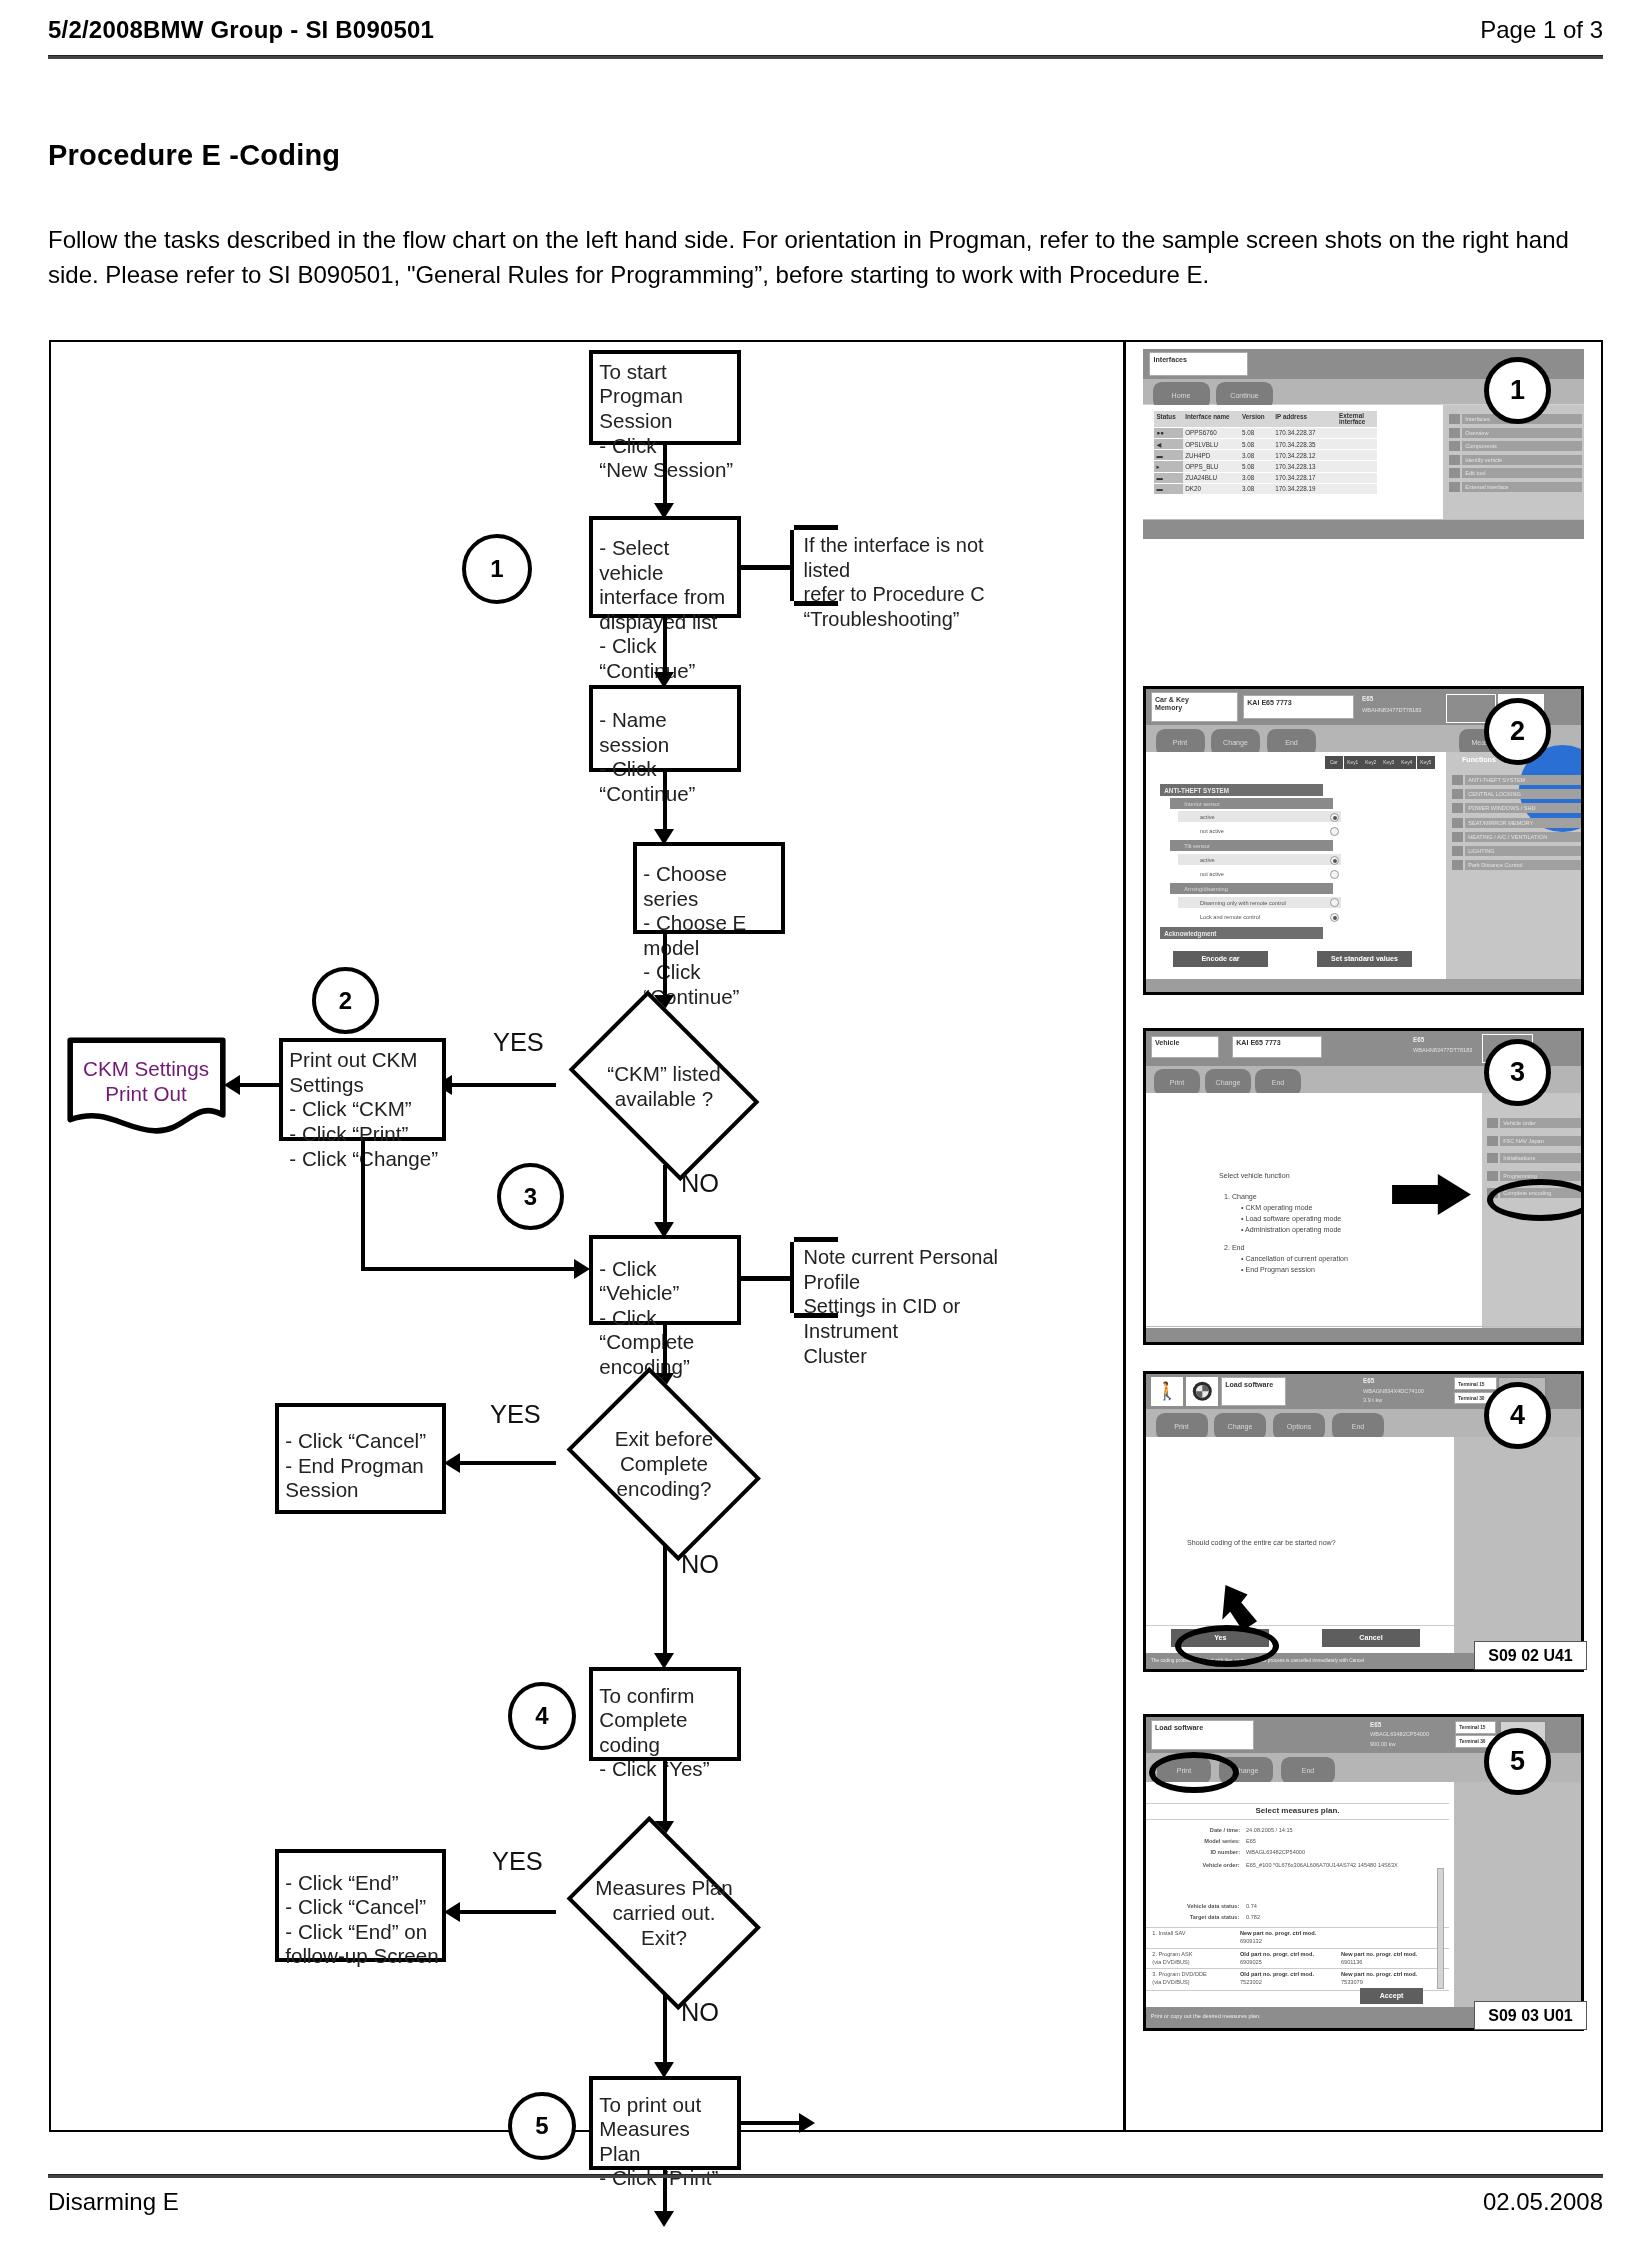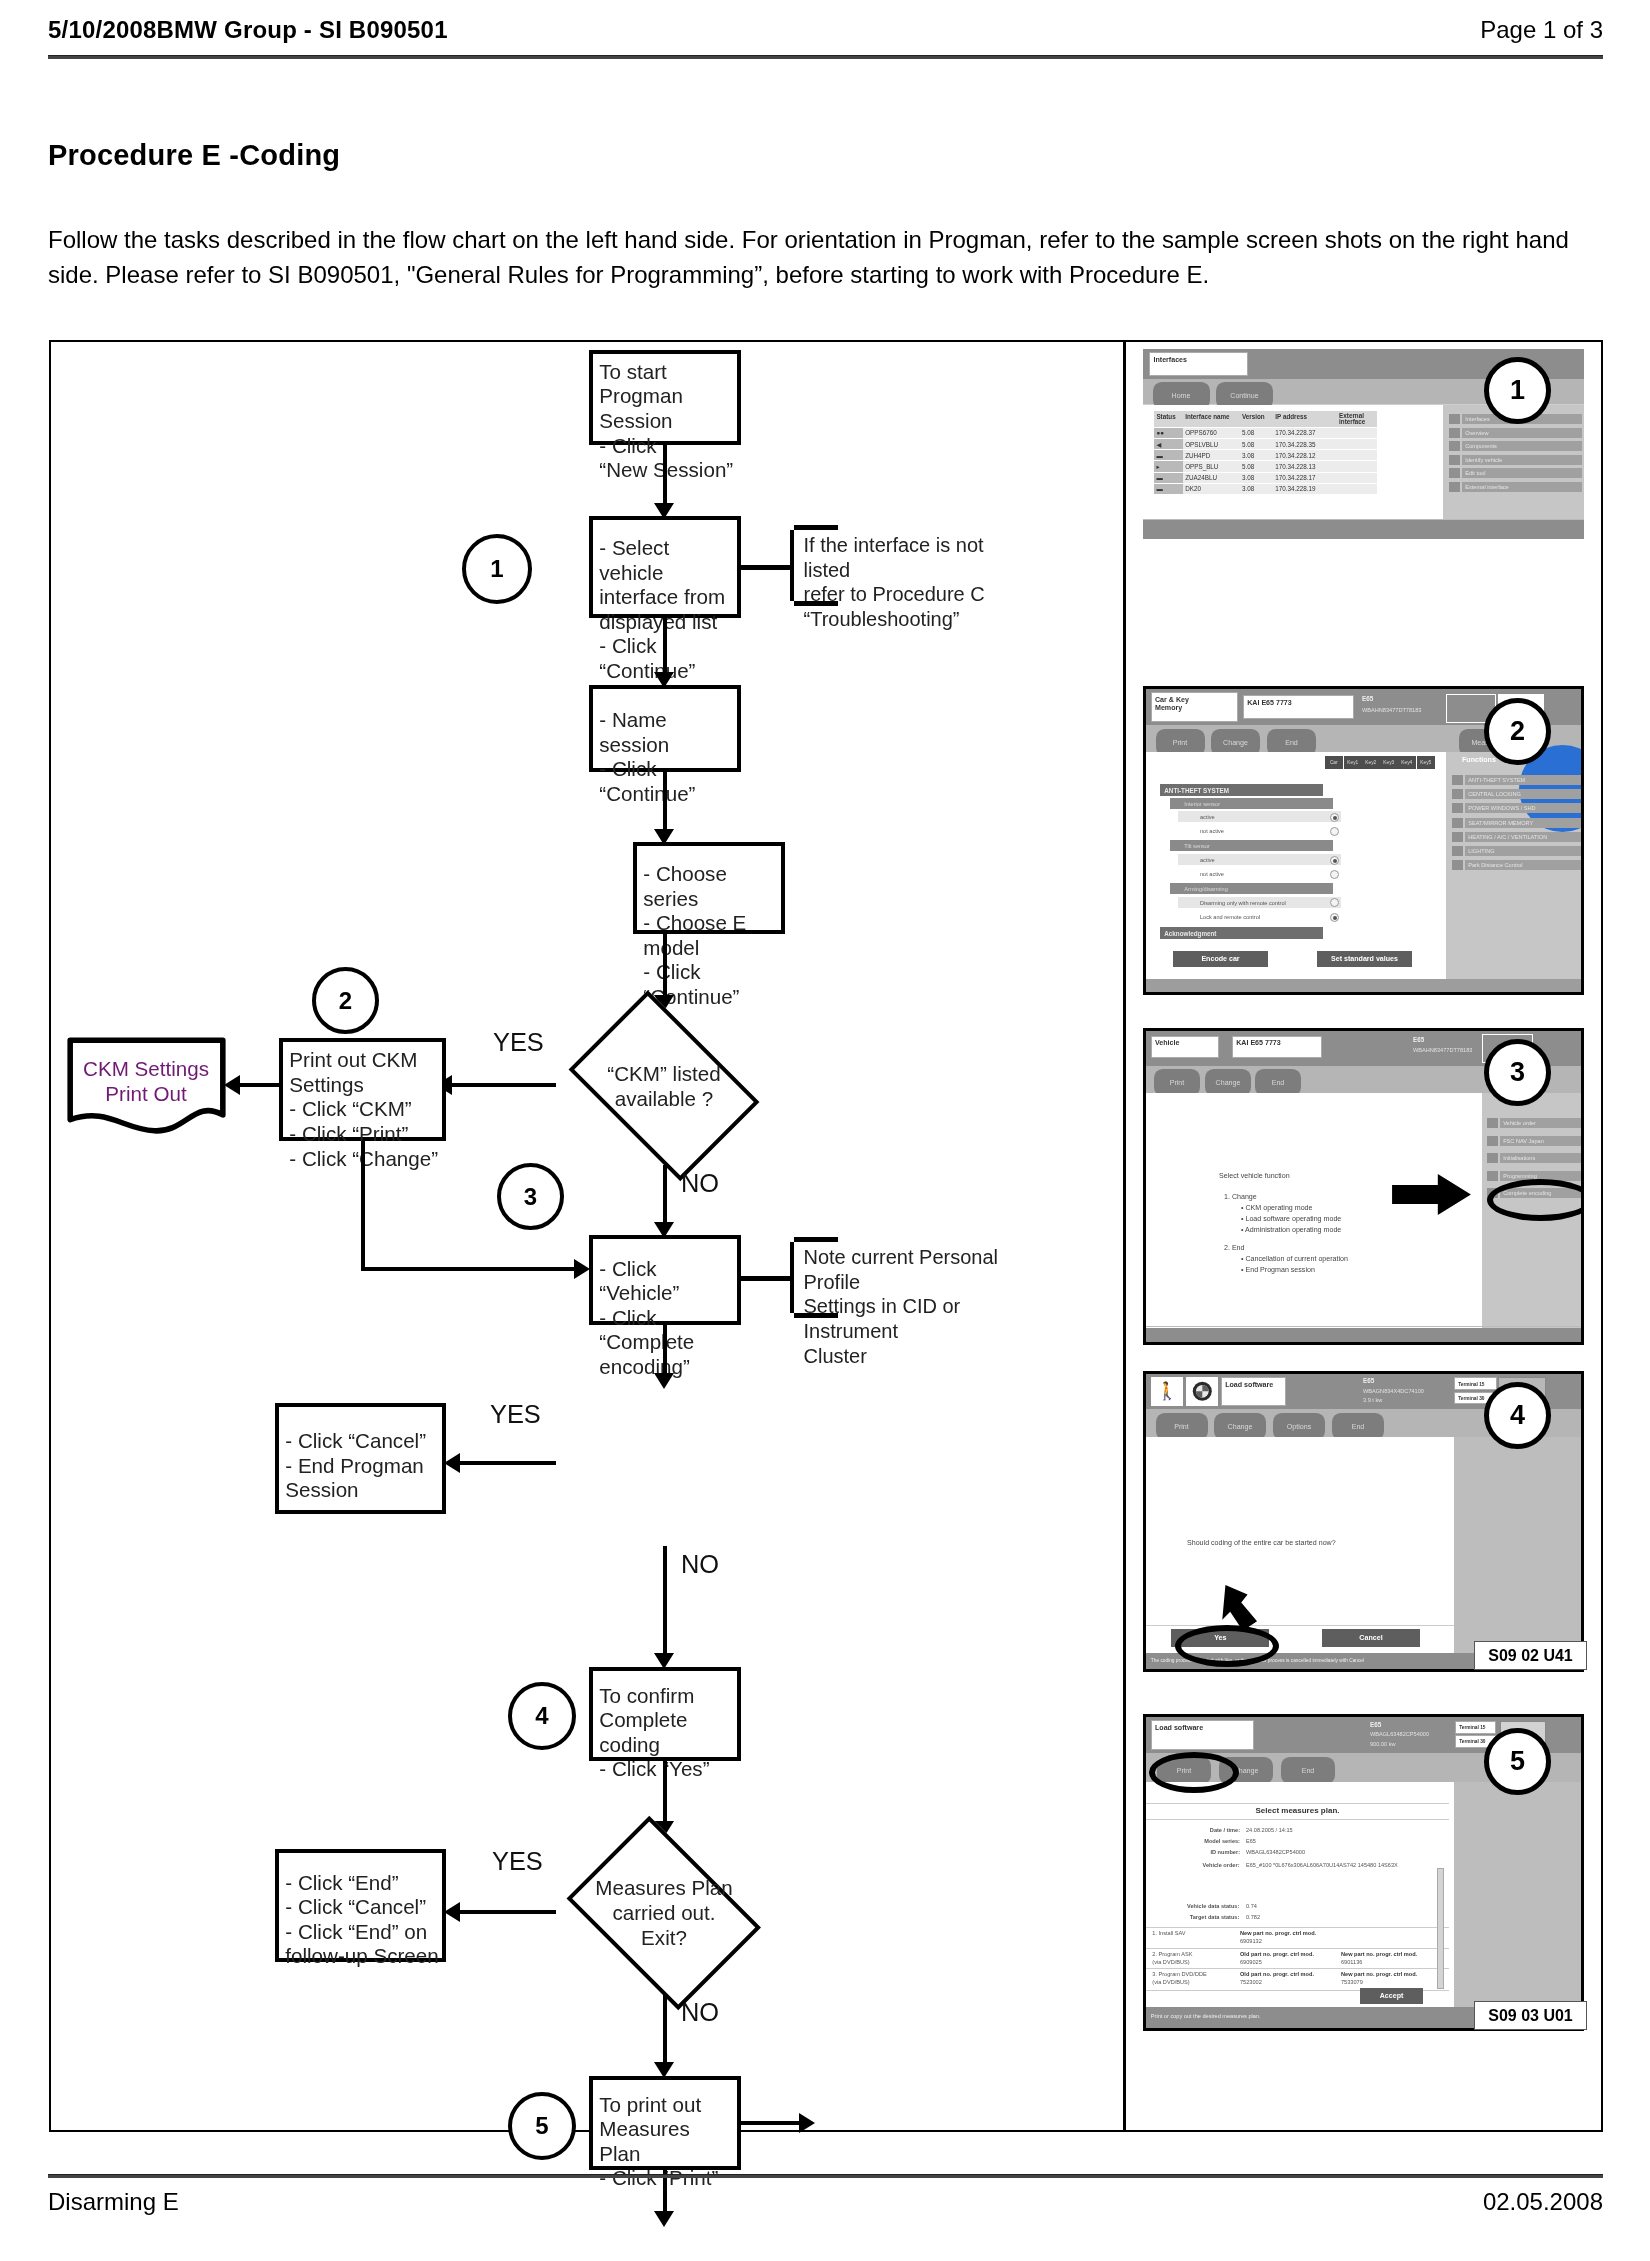--- a/index.html
+++ b/index.html
@@ -114,21 +114,21 @@
   .mp{position:absolute;background:#fff;font-size:5.6px;color:#555;}
   .mp .ttl{position:absolute;left:0;right:0;text-align:center;font-size:8px;font-weight:bold;color:#333;}
   .mp .lb{position:absolute;text-align:right;font-weight:bold;}
   .mp .vl{position:absolute;}
   .hr1{position:absolute;height:0.8px;background:#ccc;left:0;right:0;}
 </style>
 </head>
 <body>
 
 <div class="pg-header">
-  <div class="hl">5/10/2008BMW Group - SI B090501</div>
+  <div class="hl">5/2/2008BMW Group - SI B090501</div>
   <div class="hr">Page 1 of 3</div>
   <div class="rule"></div>
 </div>
 
 <div class="title">Procedure E -Coding</div>
 <div class="intro">Follow the tasks described in the flow chart on the left hand side. For orientation in Progman, refer to the sample screen shots on the right hand side. Please refer to SI B090501, "General Rules for Programming”, before starting to work with Procedure E.</div>
 
 <div class="frame"></div>
 <div class="vdiv"></div>
 
@@ -224,20 +224,26 @@
   </div>
   <div class="ln" style="left:692px;top:936px;width:49px;height:4.8px;"></div>
   <div class="note" style="left:741px;top:902px;width:238px;height:71px;">
     <div class="nt" style="white-space:pre-line;">Note current Personal Profile
 Settings in CID or Instrument
 Cluster</div>
   </div>
   <div class="ln" style="left:614px;top:985px;width:4px;height:52px;"></div>
   <div class="arw d" style="left:605px;top:1033px;"></div>
 
+  <div class="dia" style="left:503px;top:1041px;width:224px;height:165px;">
+    <div class="sh"></div>
+    <div class="lbl" style="white-space:pre-line;">Exit before
+Complete
+encoding?</div>
+  </div>
   <div class="yn" style="left:441px;top:1060px;">YES</div>
   <div class="yn" style="left:632px;top:1210px;">NO</div>
 
   <div class="ln" style="left:405px;top:1121px;width:102px;height:4px;"></div>
   <div class="arw l" style="left:395px;top:1113px;"></div>
   <div class="node" style="left:226px;top:1063px;width:171px;height:111px;">
     <div class="tx" style="top:22px;white-space:pre-line;">- Click “Cancel”
 - End Progman
   Session</div>
   </div>

